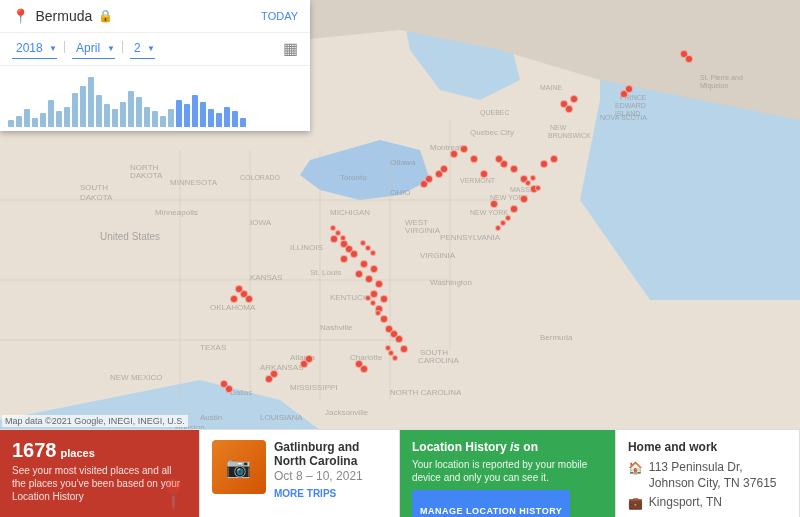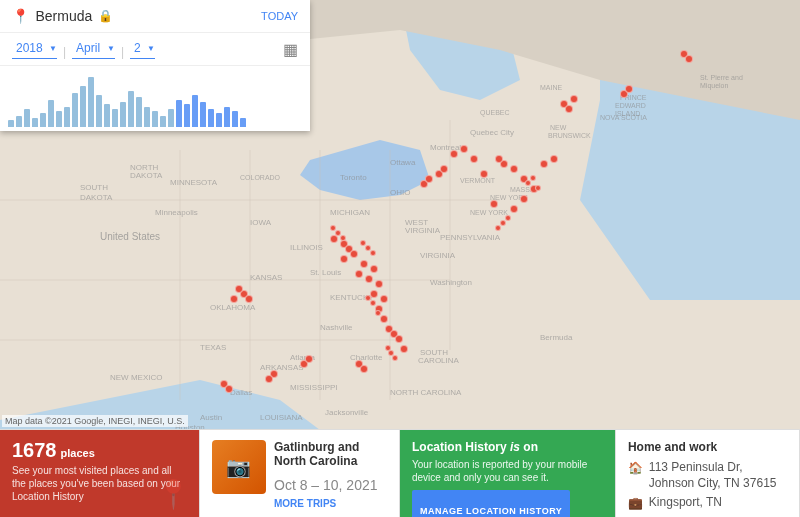--- a/index.html
+++ b/index.html
@@ -65,21 +65,21 @@
       font-size: 11px;
       color: #4285f4;
       cursor: pointer;
       font-weight: 500;
       border: none;
       background: none;
     }
 
     #date-controls {
       display: flex;
-      align-items: flex-end;
+      align-items: flex-start;
       padding: 6px 12px;
       gap: 4px;
       border-bottom: 1px solid #eee;
     }
 
     .date-select {
       font-size: 12px;
       border: none;
       background: none;
       color: #4285f4;
@@ -219,23 +219,23 @@
     .trip-info { flex: 1; }
 
     #trip-title {
       font-size: 12px;
       font-weight: 600;
       color: #333;
       line-height: 1.2;
     }
 
     #trip-date {
-      font-size: 14px;
+      font-size: 12px;
       color: #888;
-      margin-top: 8px;
+      margin-top: 0;
     }
 
     #more-trips-btn {
       font-size: 10px;
       color: #4285f4;
       font-weight: 600;
       display: inline-block;
       cursor: pointer;
       border: none;
       background: none;

